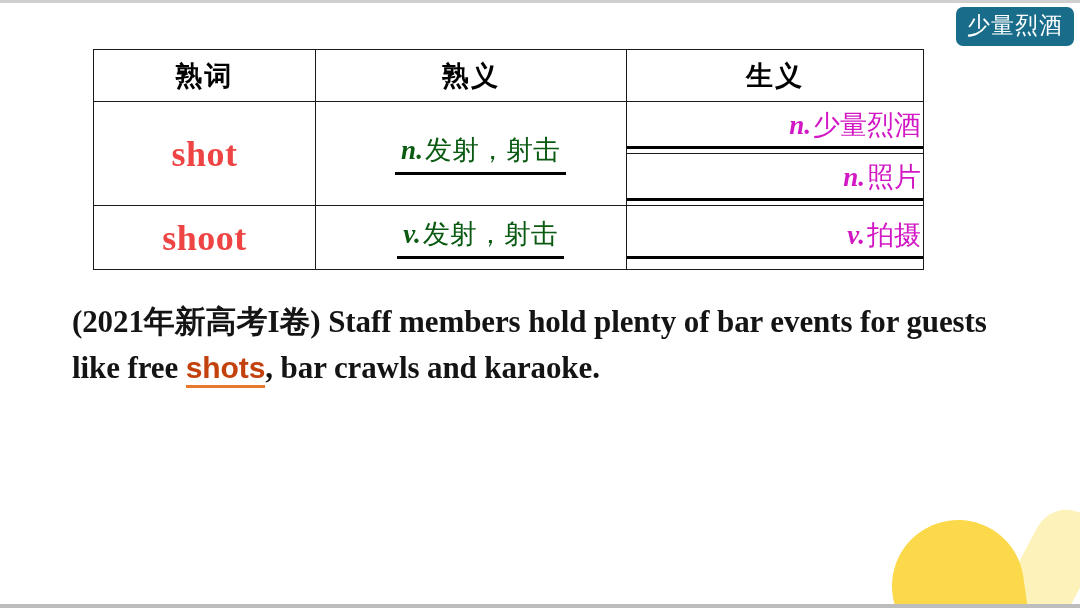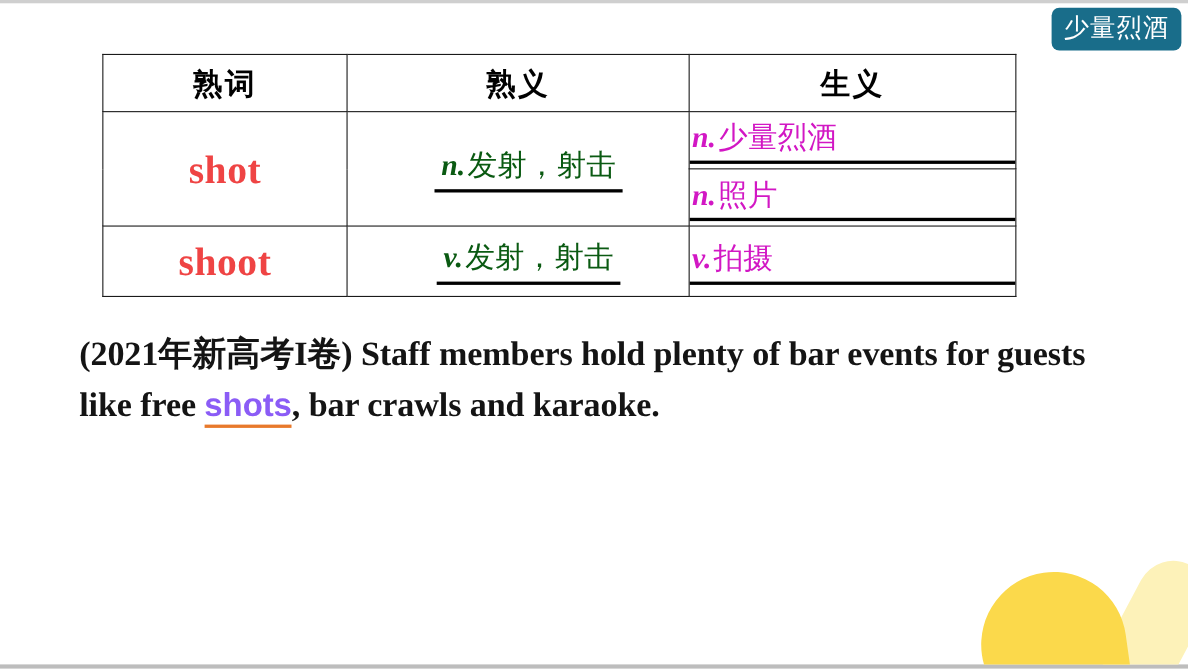--- a/index.html
+++ b/index.html
@@ -121,21 +121,21 @@
     margin-left: 19px;
   }
   .pos {
     font-style: italic;
     font-weight: bold;
     font-family: "Liberation Serif", "DejaVu Serif", serif;
     padding-right: 2px;
   }
 
   .new-cell {
-    text-align: left;
+    text-align: right;
     font-size: 27px;
     color: #d217c4;
     padding: 5px 14px 3px 12px;
     height: 51px;
   }
   .new-cell .ul {
     display: block;
     border-bottom: 3px solid #000000;
     padding: 0 2px 3px 2px;
   }
@@ -154,21 +154,21 @@
   .para {
     font-family: "Liberation Serif", "DejaVu Serif", serif;
     font-weight: bold;
     font-size: 31px;
     line-height: 1.48;
     color: #141414;
     margin: 0 0 20px 0;
     letter-spacing: -0.1px;
   }
   .hl {
-    color: #8b5cf6;
+    color: #c2410c;
     font-family: "Liberation Sans", "DejaVu Sans", sans-serif;
     font-weight: bold;
     font-size: 30px;
     border-bottom: 3px solid #e8792b;
     padding-bottom: 1px;
   }
   .cn {
     font-family: "Liberation Serif", "DejaVu Serif", serif;
   }
 </style>

